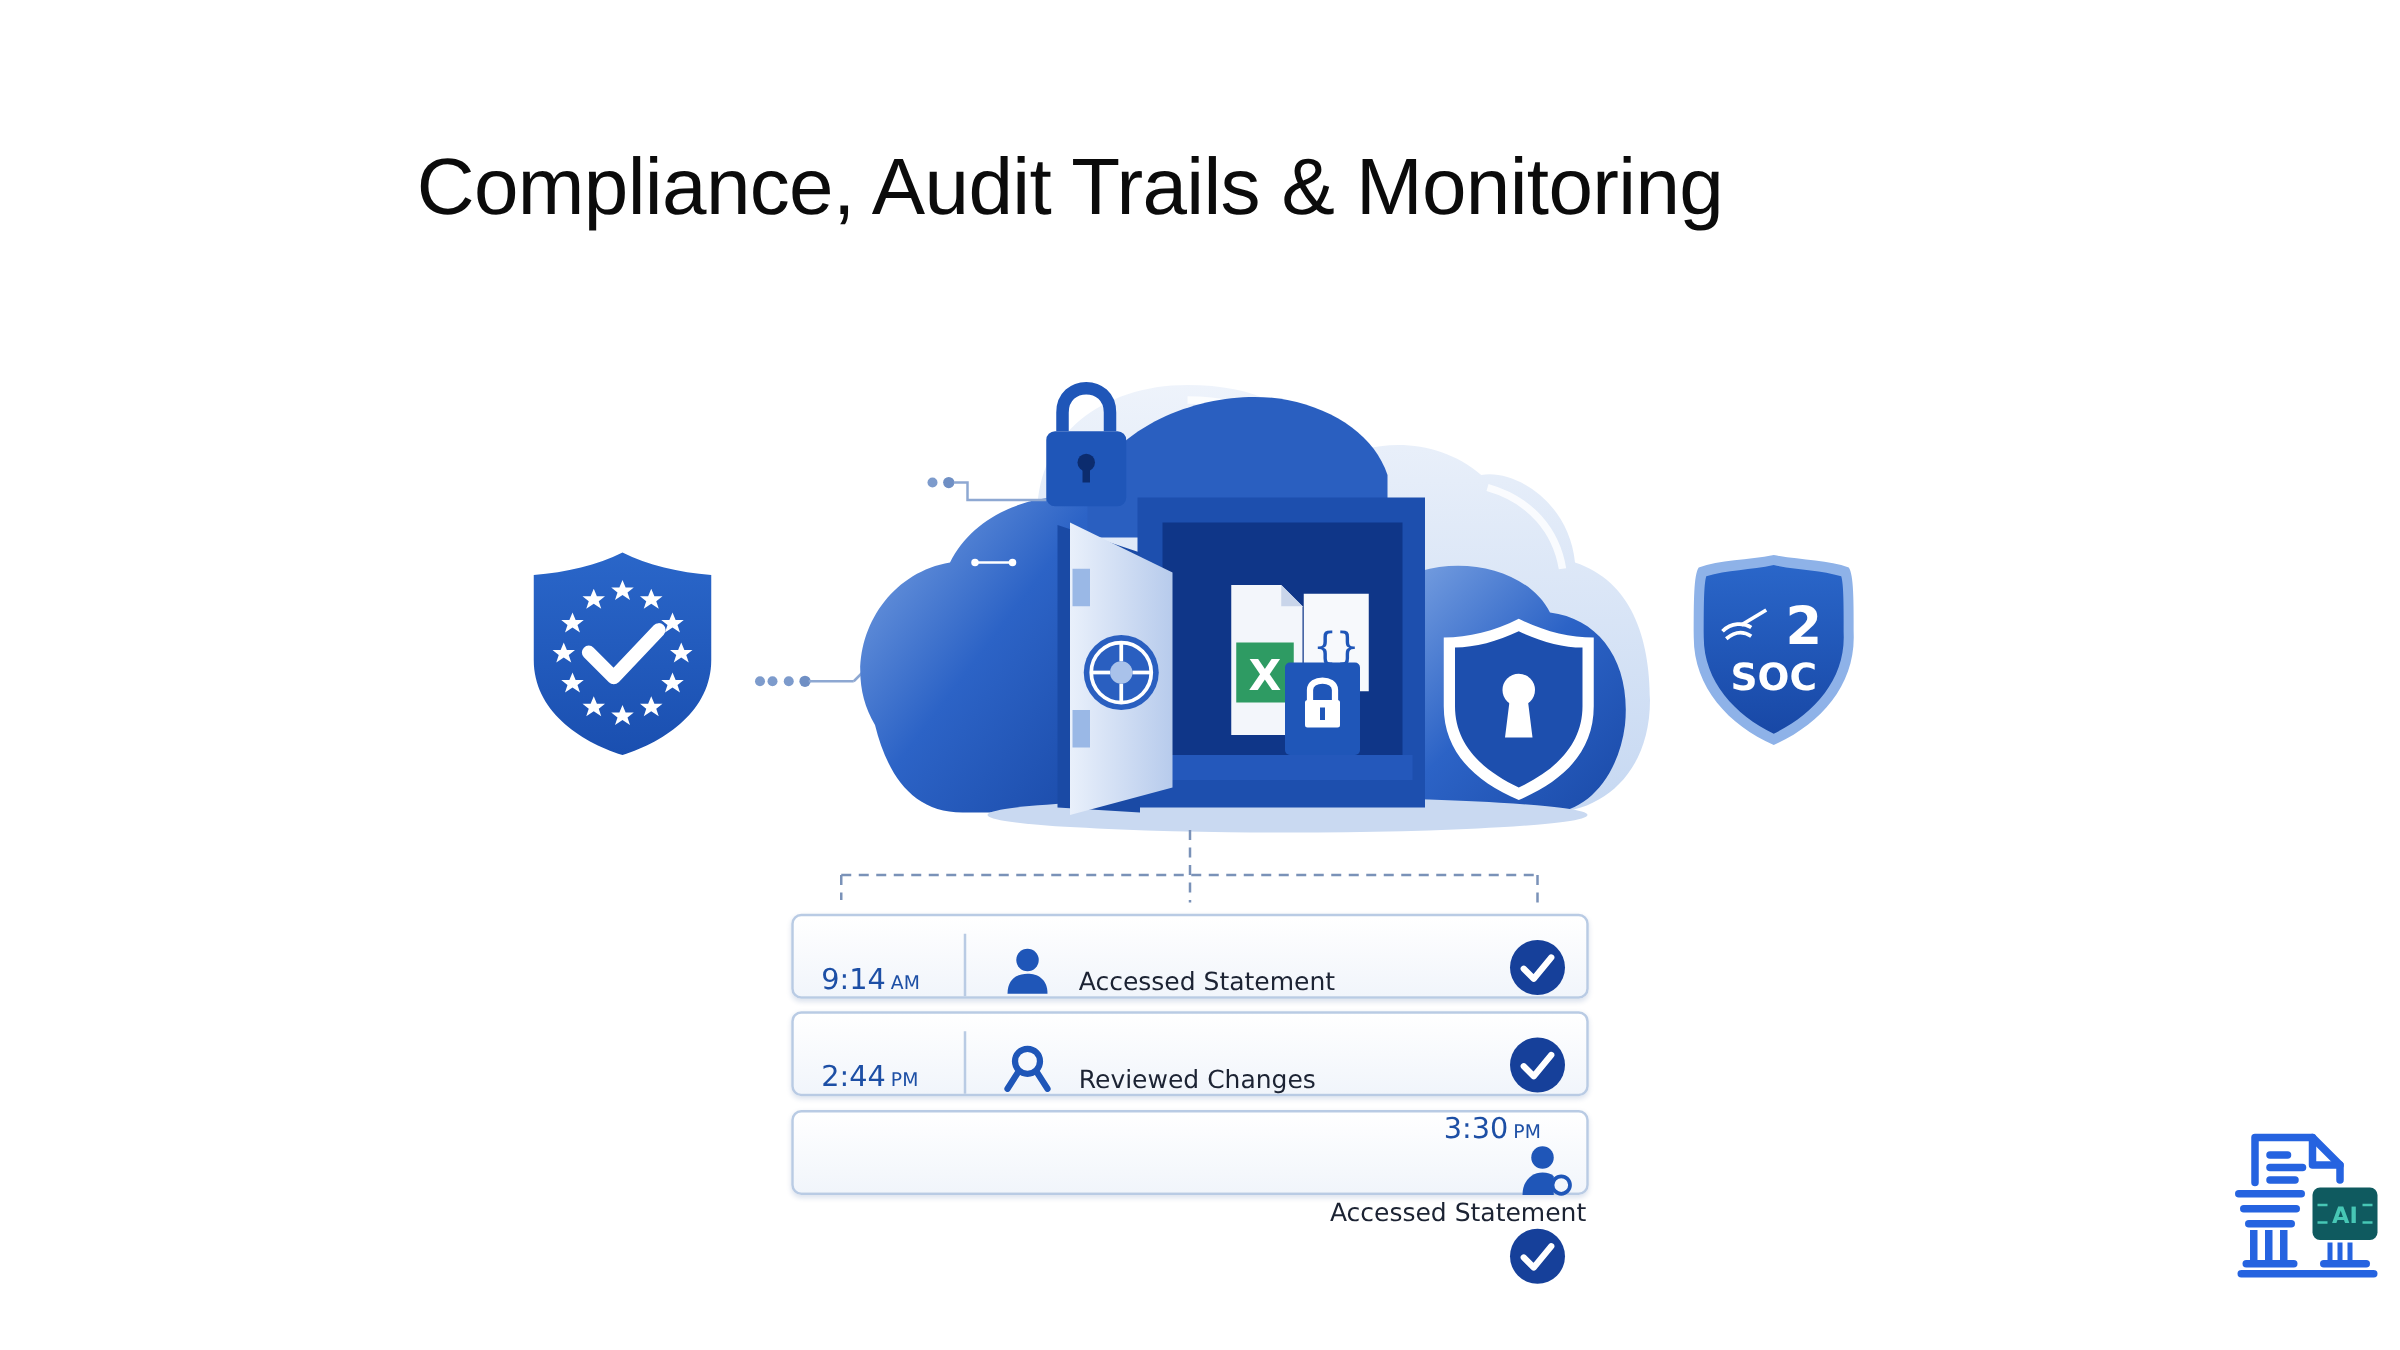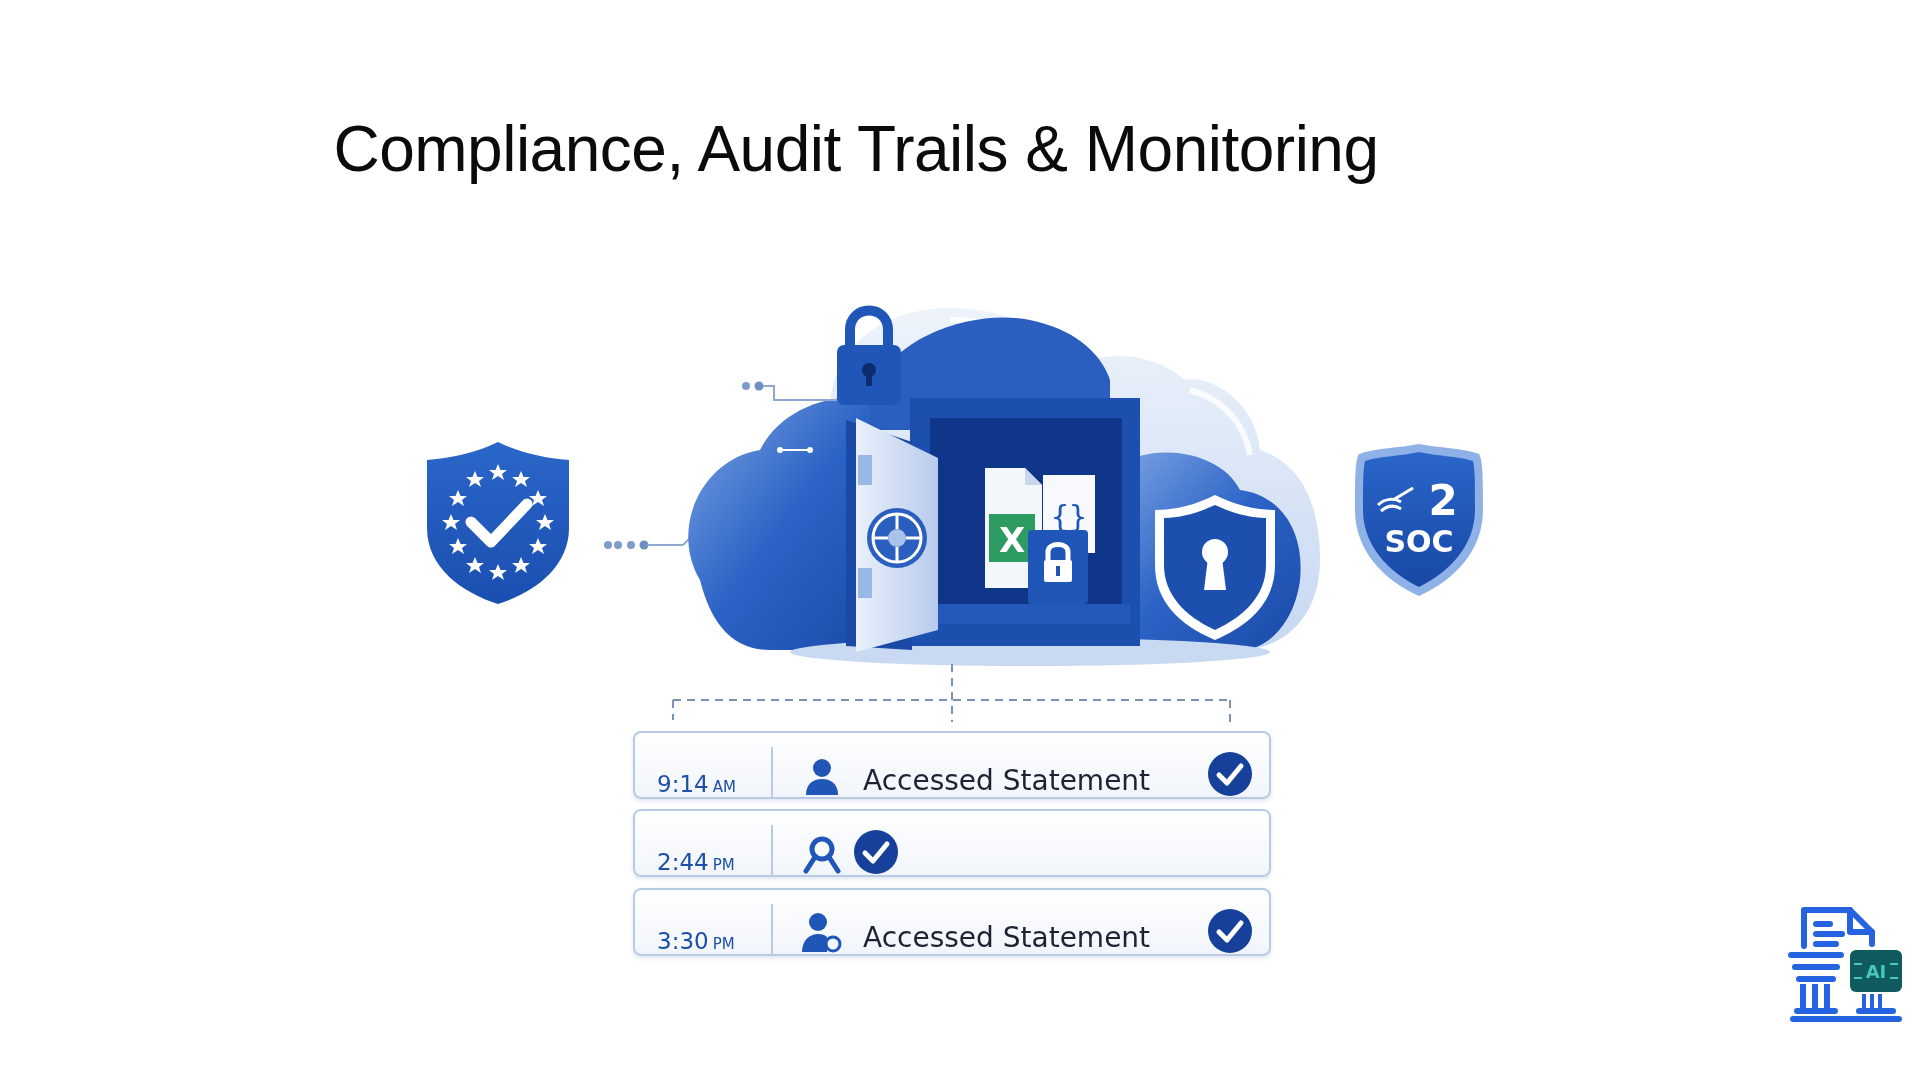--- a/index.html
+++ b/index.html
@@ -4,21 +4,21 @@
 <style>
   html,body{margin:0;padding:0;}
   body{width:1920px;height:1080px;background:#ffffff;position:relative;overflow:hidden;font-family:"Liberation Sans",sans-serif;}
   .title{position:absolute;left:0;width:1712px;top:112px;text-align:center;font-size:64px;color:#0b0b0b;letter-spacing:-0.5px;font-family:"Liberation Sans",sans-serif;}
   .abs{position:absolute;}
   .row{position:absolute;left:633px;width:638px;height:68px;border:2px solid #b9cbe4;border-radius:8px;background:linear-gradient(180deg,#ffffff 0%,#f1f5fb 100%);box-shadow:0 2px 4px rgba(30,70,140,0.15);display:flex;align-items:flex-end;box-sizing:border-box;}
   .row .time{width:136px;padding-left:22px;box-sizing:border-box;color:#1d4fa5;font-family:"DejaVu Sans",sans-serif;font-size:23px;}
   .row .time .ap{font-size:15px;margin-left:4px;}
   .row .sep{width:2px;height:50px;background:#b9cbe4;}
   .row .ic{width:62px;display:flex;justify-content:center;margin-left:18px;}
-  .row .label{flex:1;margin-left:10px;font-family:"DejaVu Sans",sans-serif;font-size:28px;color:#1c2333;}
+  .row .label{flex:1;margin-left:10px;font-family:"DejaVu Sans",sans-serif;font-size:20px;color:#1c2333;}
   .row .check{width:46px;height:46px;margin-right:16px;}
 </style>
 </head>
 <body>
 
 <div class="title">Compliance, Audit Trails &amp; Monitoring</div>
 
 <div class="abs" style="left:423px;top:438px;width:150px;height:170px;">
   <svg width="150" height="170" viewBox="0 0 150 170">
     <defs>
@@ -190,29 +190,30 @@
 <div class="row" style="top:809px;">
   <div class="time"><span>2:44</span><span class="ap">PM</span></div>
   <div class="sep"></div>
   <div class="ic">
     <svg width="44" height="40" viewBox="0 0 44 40">
         <circle cx="22" cy="14" r="10" fill="none" stroke="#1f56b8" stroke-width="5"></circle>
         <path d="M15 22 L6 36" stroke="#1f56b8" stroke-width="5" stroke-linecap="round"></path>
         <path d="M29 22 L38 36" stroke="#1f56b8" stroke-width="5" stroke-linecap="round"></path>
       </svg>
   </div>
+  <div class="label">Reviewed Changes</div>
   <div class="check">
     <svg width="46" height="46" viewBox="0 0 46 46">
         <circle cx="23" cy="23" r="22" fill="#16409a"></circle>
         <path d="M12 24 L20 32 L34 15" stroke="#ffffff" stroke-width="5" fill="none" stroke-linecap="round" stroke-linejoin="round"></path>
       </svg>
   </div>
 </div>
 
-<div class="row" style="top:888px;">
+<div class="row" style="top:888px;flex-direction:column;">
   <div class="time"><span>3:30</span><span class="ap">PM</span></div>
   <div class="sep"></div>
   <div class="ic">
     <svg width="44" height="42" viewBox="0 0 44 42">
         <circle cx="18" cy="10" r="9" fill="#1f56b8"></circle>
         <path d="M2 40 C2 28 10 22 18 22 C22 22 25 23 27 25 L27 40 Z" fill="#1f56b8"></path>
         <circle cx="33" cy="32" r="7" fill="none" stroke="#1f56b8" stroke-width="3"></circle>
       </svg>
   </div>
   <div class="label">Accessed Statement</div>

